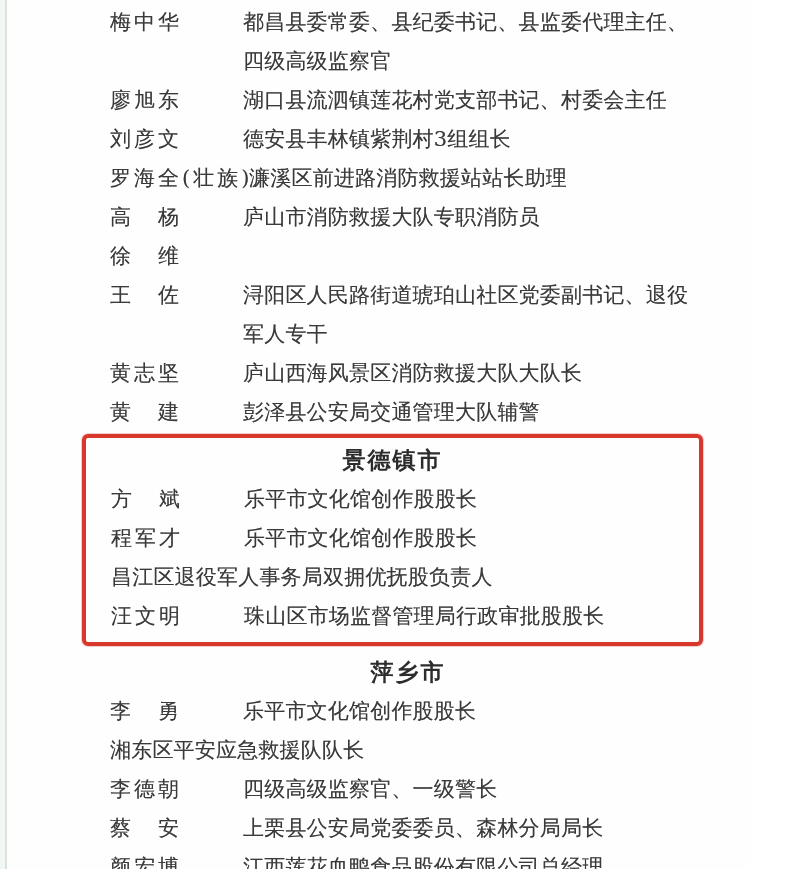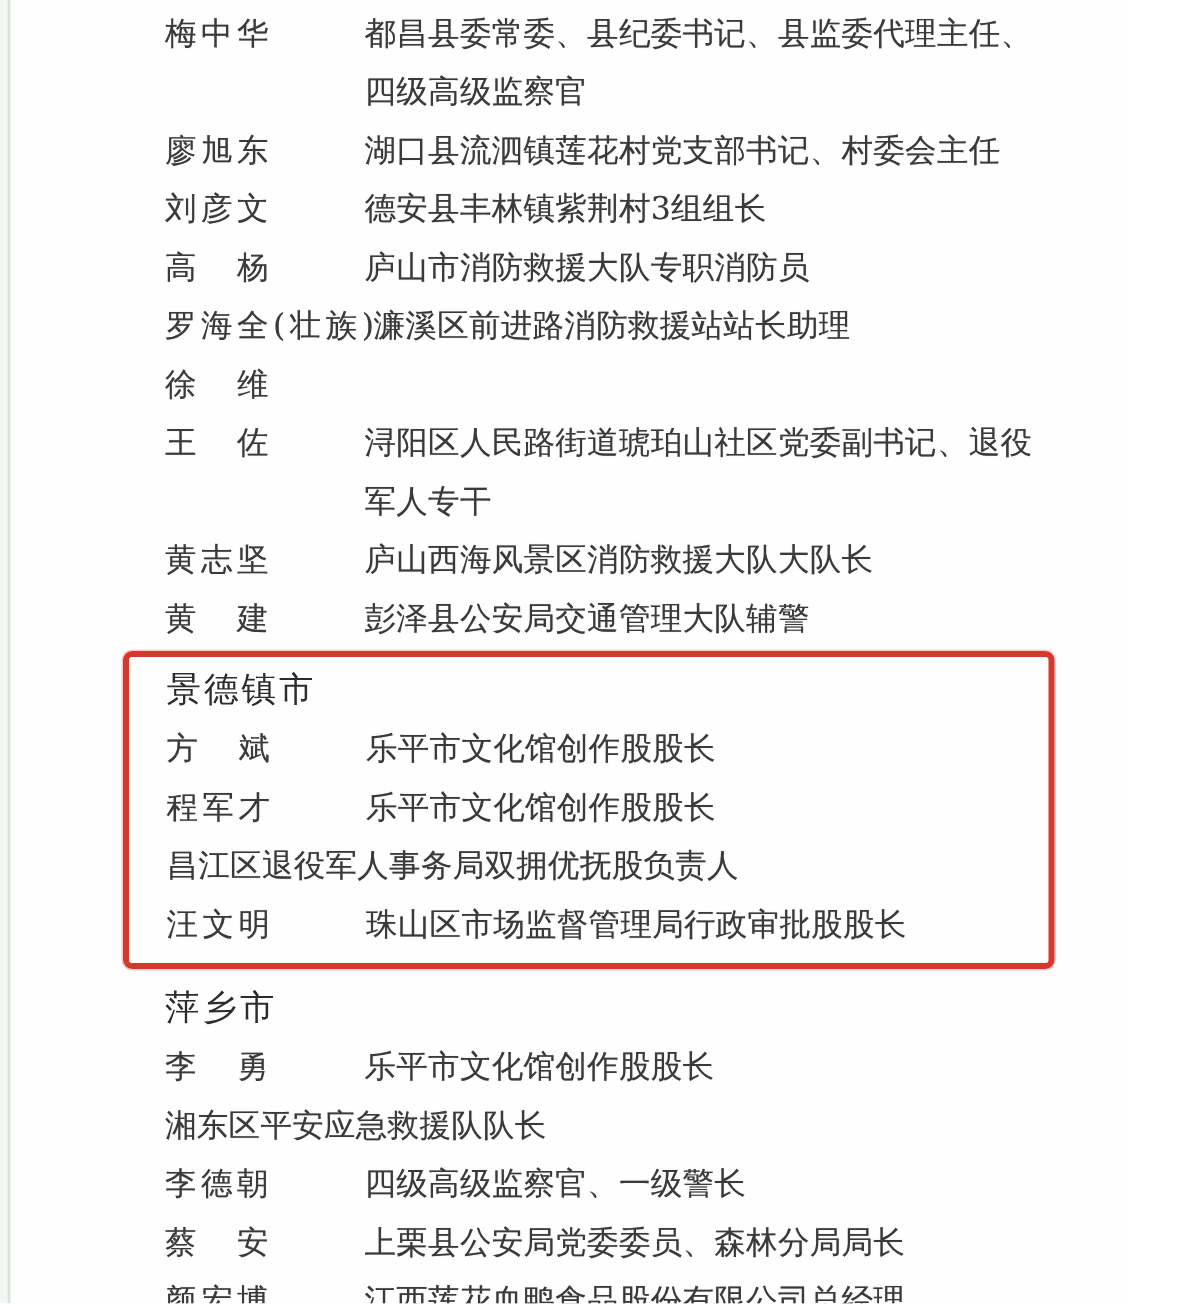--- a/index.html
+++ b/index.html
@@ -51,24 +51,24 @@
   }
   .title {
     width: 468px;
     letter-spacing: 0.2px;
     word-break: break-all;
     text-shadow: 0 0 0.5px rgba(40,40,40,0.45);
   }
   .heading {
     margin: 0;
     font-family: "DejaVu Sans", "Liberation Sans", sans-serif;
-    font-weight: 400;
+    font-weight: 700;
     font-size: 23px;
     line-height: 40px;
-    text-align: left;
+    text-align: center;
     color: #2c2c2c;
     letter-spacing: 2px;
   }
   
   .section.highlighted {
     border: 4px solid #d8382c;
     border-radius: 6px;
     box-shadow: 0 0 0 1px rgba(216,56,44,0.25);
     margin-left: -28px;
     width: 588px;  
@@ -100,27 +100,27 @@
     <span class="name">廖旭东</span>
     <span class="title">湖口县流泗镇莲花村党支部书记、村委会主任</span>
   </div>
 
   <div class="row">
     <span class="name">刘彦文</span>
     <span class="title">德安县丰林镇紫荆村3组组长</span>
   </div>
 
   <div class="row">
-    <span class="name">高　杨</span>
-    <span class="title">庐山市消防救援大队专职消防员</span>
+    <span class="name">罗海全(壮族)</span>
+    <span class="title">濂溪区前进路消防救援站站长助理</span>
   </div>
 
   <div class="row">
-    <span class="name">罗海全(壮族)</span>
-    <span class="title">濂溪区前进路消防救援站站长助理</span>
+    <span class="name">高　杨</span>
+    <span class="title">庐山市消防救援大队专职消防员</span>
   </div>
 
   <div class="row">
     <span class="name">徐　维</span>
   </div>
 
   <div class="row">
     <span class="name">王　佐</span>
     <span class="title">浔阳区人民路街道琥珀山社区党委副书记、退役军人专干</span>
   </div>

